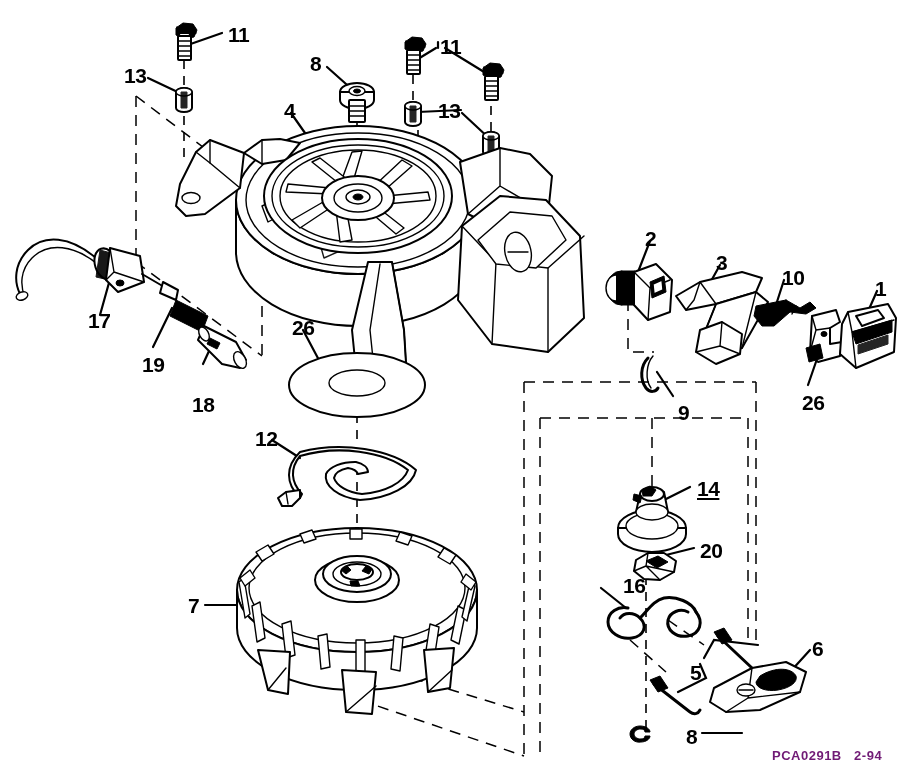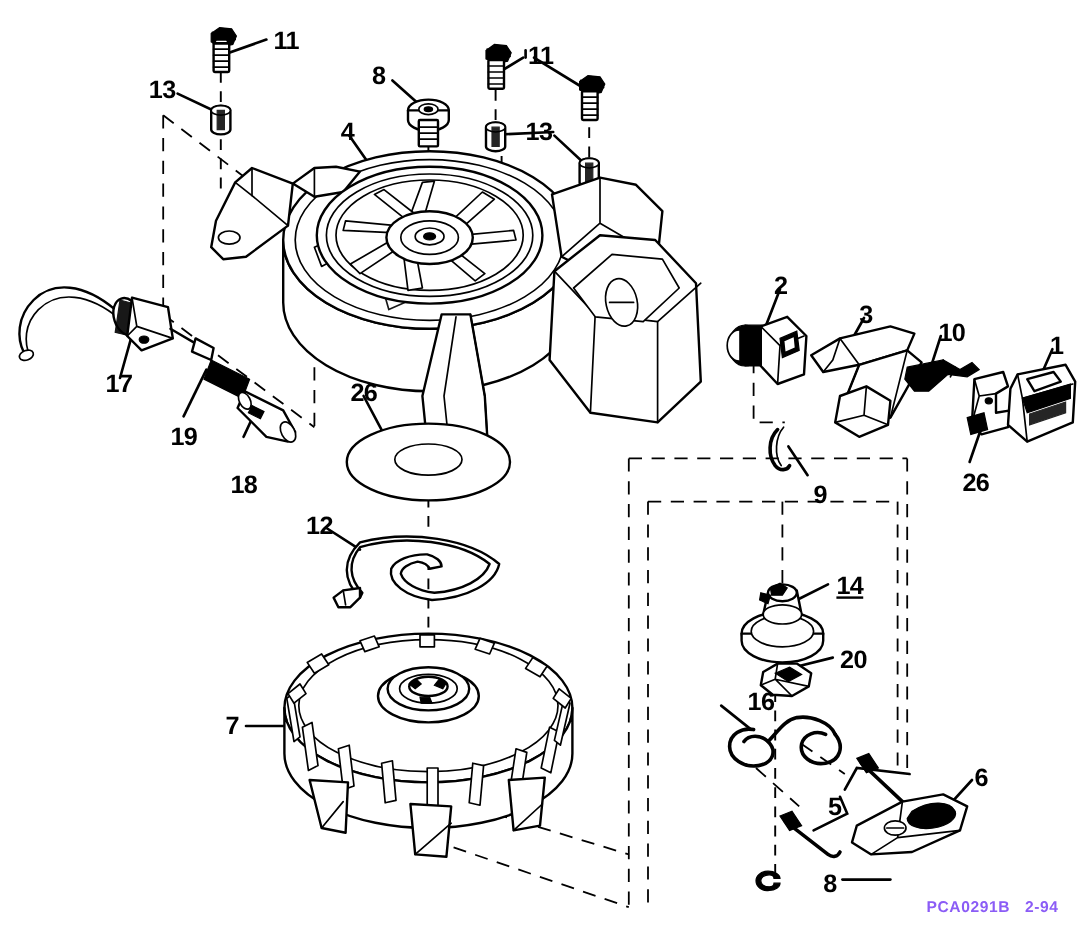--- a/index.html
+++ b/index.html
@@ -14,21 +14,21 @@
     color:#000;
     line-height:1;
     white-space:nowrap;
     letter-spacing:-0.5px;
   }
   #footer{
     position:absolute;
     font-family:"Liberation Sans",sans-serif;
     font-size:13px;
     font-weight:bold;
-    color:#8b5cf6;
+    color:#701a75;
     letter-spacing:0.5px;
     white-space:pre;
   }
 </style>
 </head>
 <body>
 
 <div id="sheet">
 
 <svg id="svgroot" viewBox="0 0 900 779">

